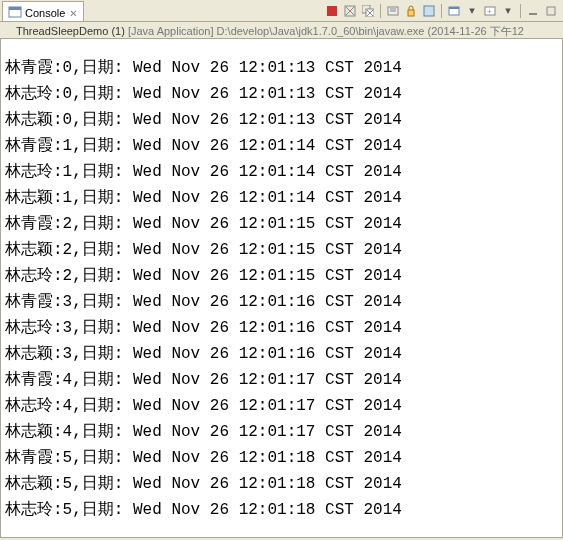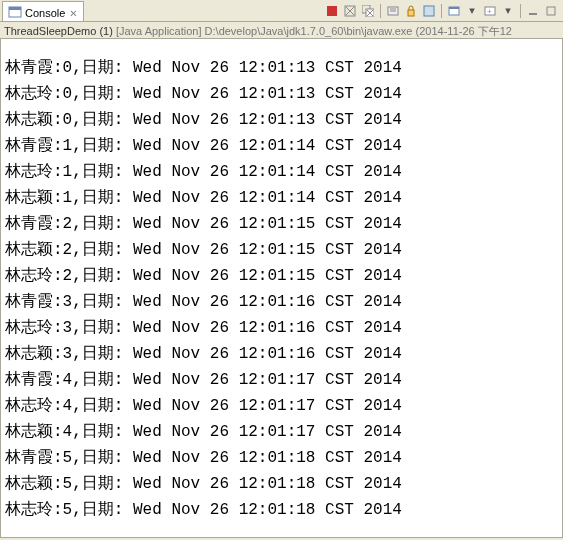--- a/index.html
+++ b/index.html
@@ -56,21 +56,21 @@
       height: 16px;
       display: inline-flex;
       align-items: center;
       justify-content: center;
       cursor: pointer;
       font-size: 11px;
     }
     .run-info {
       background: #ece9d8;
       font-size: 11px;
-      padding: 2px 4px;
+      padding: 2px 16px;
       color: #333;
       height: 16px;
       white-space: nowrap;
       overflow: hidden;
     }
     .run-title {
       font-weight: normal;
     }
     .run-detail {
       color: #777;

